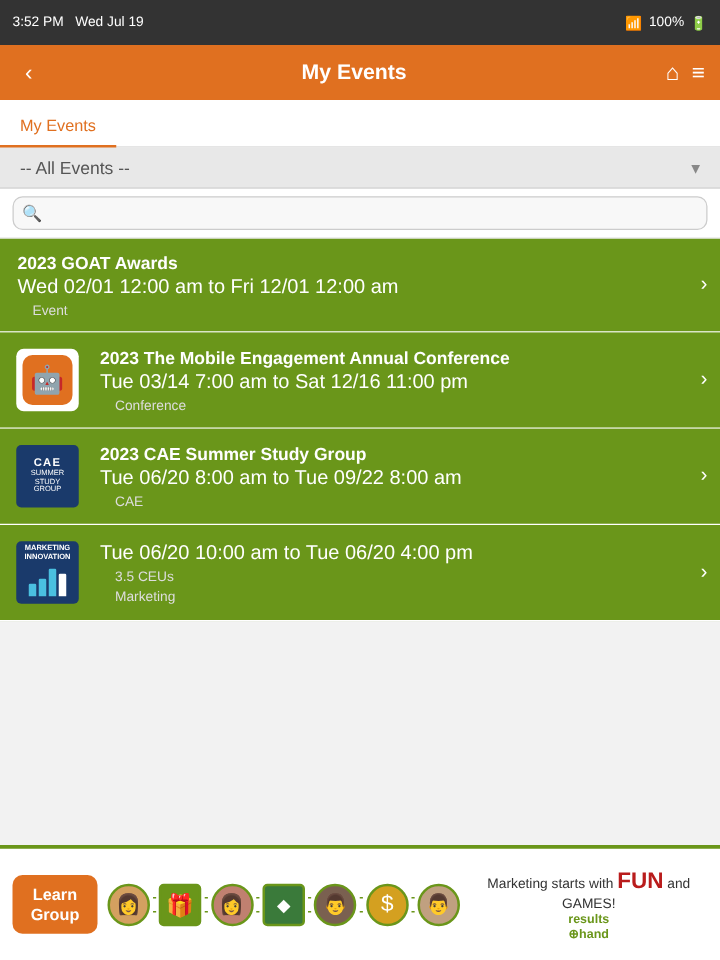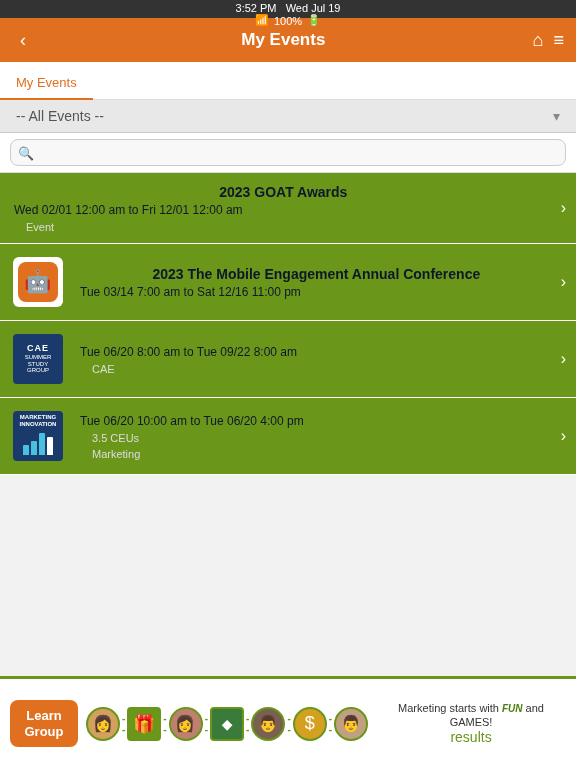--- a/index.html
+++ b/index.html
@@ -7,22 +7,21 @@
 
     
     #status-bar {
       background: #333;
       color: #fff;
       font-size: 11px;
       padding: 2px 10px;
       display: flex;
       justify-content: space-between;
       align-items: center;
-      height: 18px;
-      flex-direction: column;
+      height: 36px;
     }
     .status-right { display: flex; align-items: center; gap: 5px; }
     .wifi-icon, .battery-icon { font-size: 11px; }
 
     
     #header {
       background: #E07020;
       color: #fff;
       height: 44px;
       display: flex;
@@ -149,27 +148,26 @@
     .event-item .event-content {
       flex: 1;
       padding: 10px 8px 10px 4px;
       display: flex;
       flex-direction: column;
       justify-content: center;
     }
     .event-item .event-title {
       font-size: 14px;
       font-weight: 700;
-      color: #0f172a;
+      color: #ffffff;
       line-height: 1.3;
-      text-align: center;
     }
     .event-item .event-date {
-      font-size: 12px;
-      color: #0f172a;
+      font-size: 16px;
+      color: #ffffff;
       margin-top: 2px;
     }
     .event-item .event-type {
       font-size: 11px;
       color: #ddd;
       margin-top: 4px;
       padding-left: 12px;
     }
     .event-item .event-arrow {
       display: flex;
@@ -322,28 +320,27 @@
     .banner-text-block {
       flex: 1;
       text-align: center;
     }
     .banner-fun {
       font-size: 11px;
       color: #333;
       line-height: 1.3;
     }
     .banner-fun strong {
+      font-size: 18px;
+      color: #b91c1c;
+    }
+    .banner-logo {
       font-size: 10px;
-      color: #4d7c0f;
-      font-style: italic;
-    }
-    .banner-logo {
-      font-size: 14px;
       color: #6a961a;
-      font-weight: 400;
+      font-weight: 700;
       line-height: 1.2;
     }
 
     
     .dash {
       color: #6a961a;
       font-size: 10px;
       font-weight: 700;
     }
 
@@ -409,32 +406,34 @@
 
   <div class="event-item">
     <div class="event-thumb">
       <div class="thumb-robo">
         <div class="robo-inner">🤖</div>
       </div>
     </div>
     <div class="event-content">
       <div class="event-title">2023 The Mobile Engagement Annual Conference</div>
       <div class="event-date">Tue 03/14 7:00 am to Sat 12/16 11:00 pm</div>
+      <div class="event-type">Conference</div>
     </div>
     <div class="event-arrow">›</div>
   </div>
 
   <div class="event-item">
     <div class="event-thumb">
       <div class="thumb-cae">
         <div class="cae-top">CAE</div>
         <div class="cae-mid">SUMMER<br>STUDY<br>GROUP</div>
       </div>
     </div>
     <div class="event-content">
+      <div class="event-title">2023 CAE Summer Study Group</div>
       <div class="event-date">Tue 06/20 8:00 am to Tue 09/22 8:00 am</div>
       <div class="event-type">CAE</div>
     </div>
     <div class="event-arrow">›</div>
   </div>
 
   <div class="event-item">
     <div class="event-thumb">
       <div class="thumb-marketing">
         <div class="mkt-label">MARKETING<br>INNOVATION</div>
@@ -479,15 +478,16 @@
     <span class="dash">- -</span>
     <div class="avatar-circle man2">👨</div>
   </div>
 
   <div class="banner-text-block">
     <div class="banner-fun">
       <span>Marketing starts with </span><strong>FUN</strong><span> and GAMES!</span>
     </div>
     <div class="banner-logo">
       <div>results</div>
+      <div>⊕hand</div>
     </div>
   </div>
 </div>
 
 </body></html>

